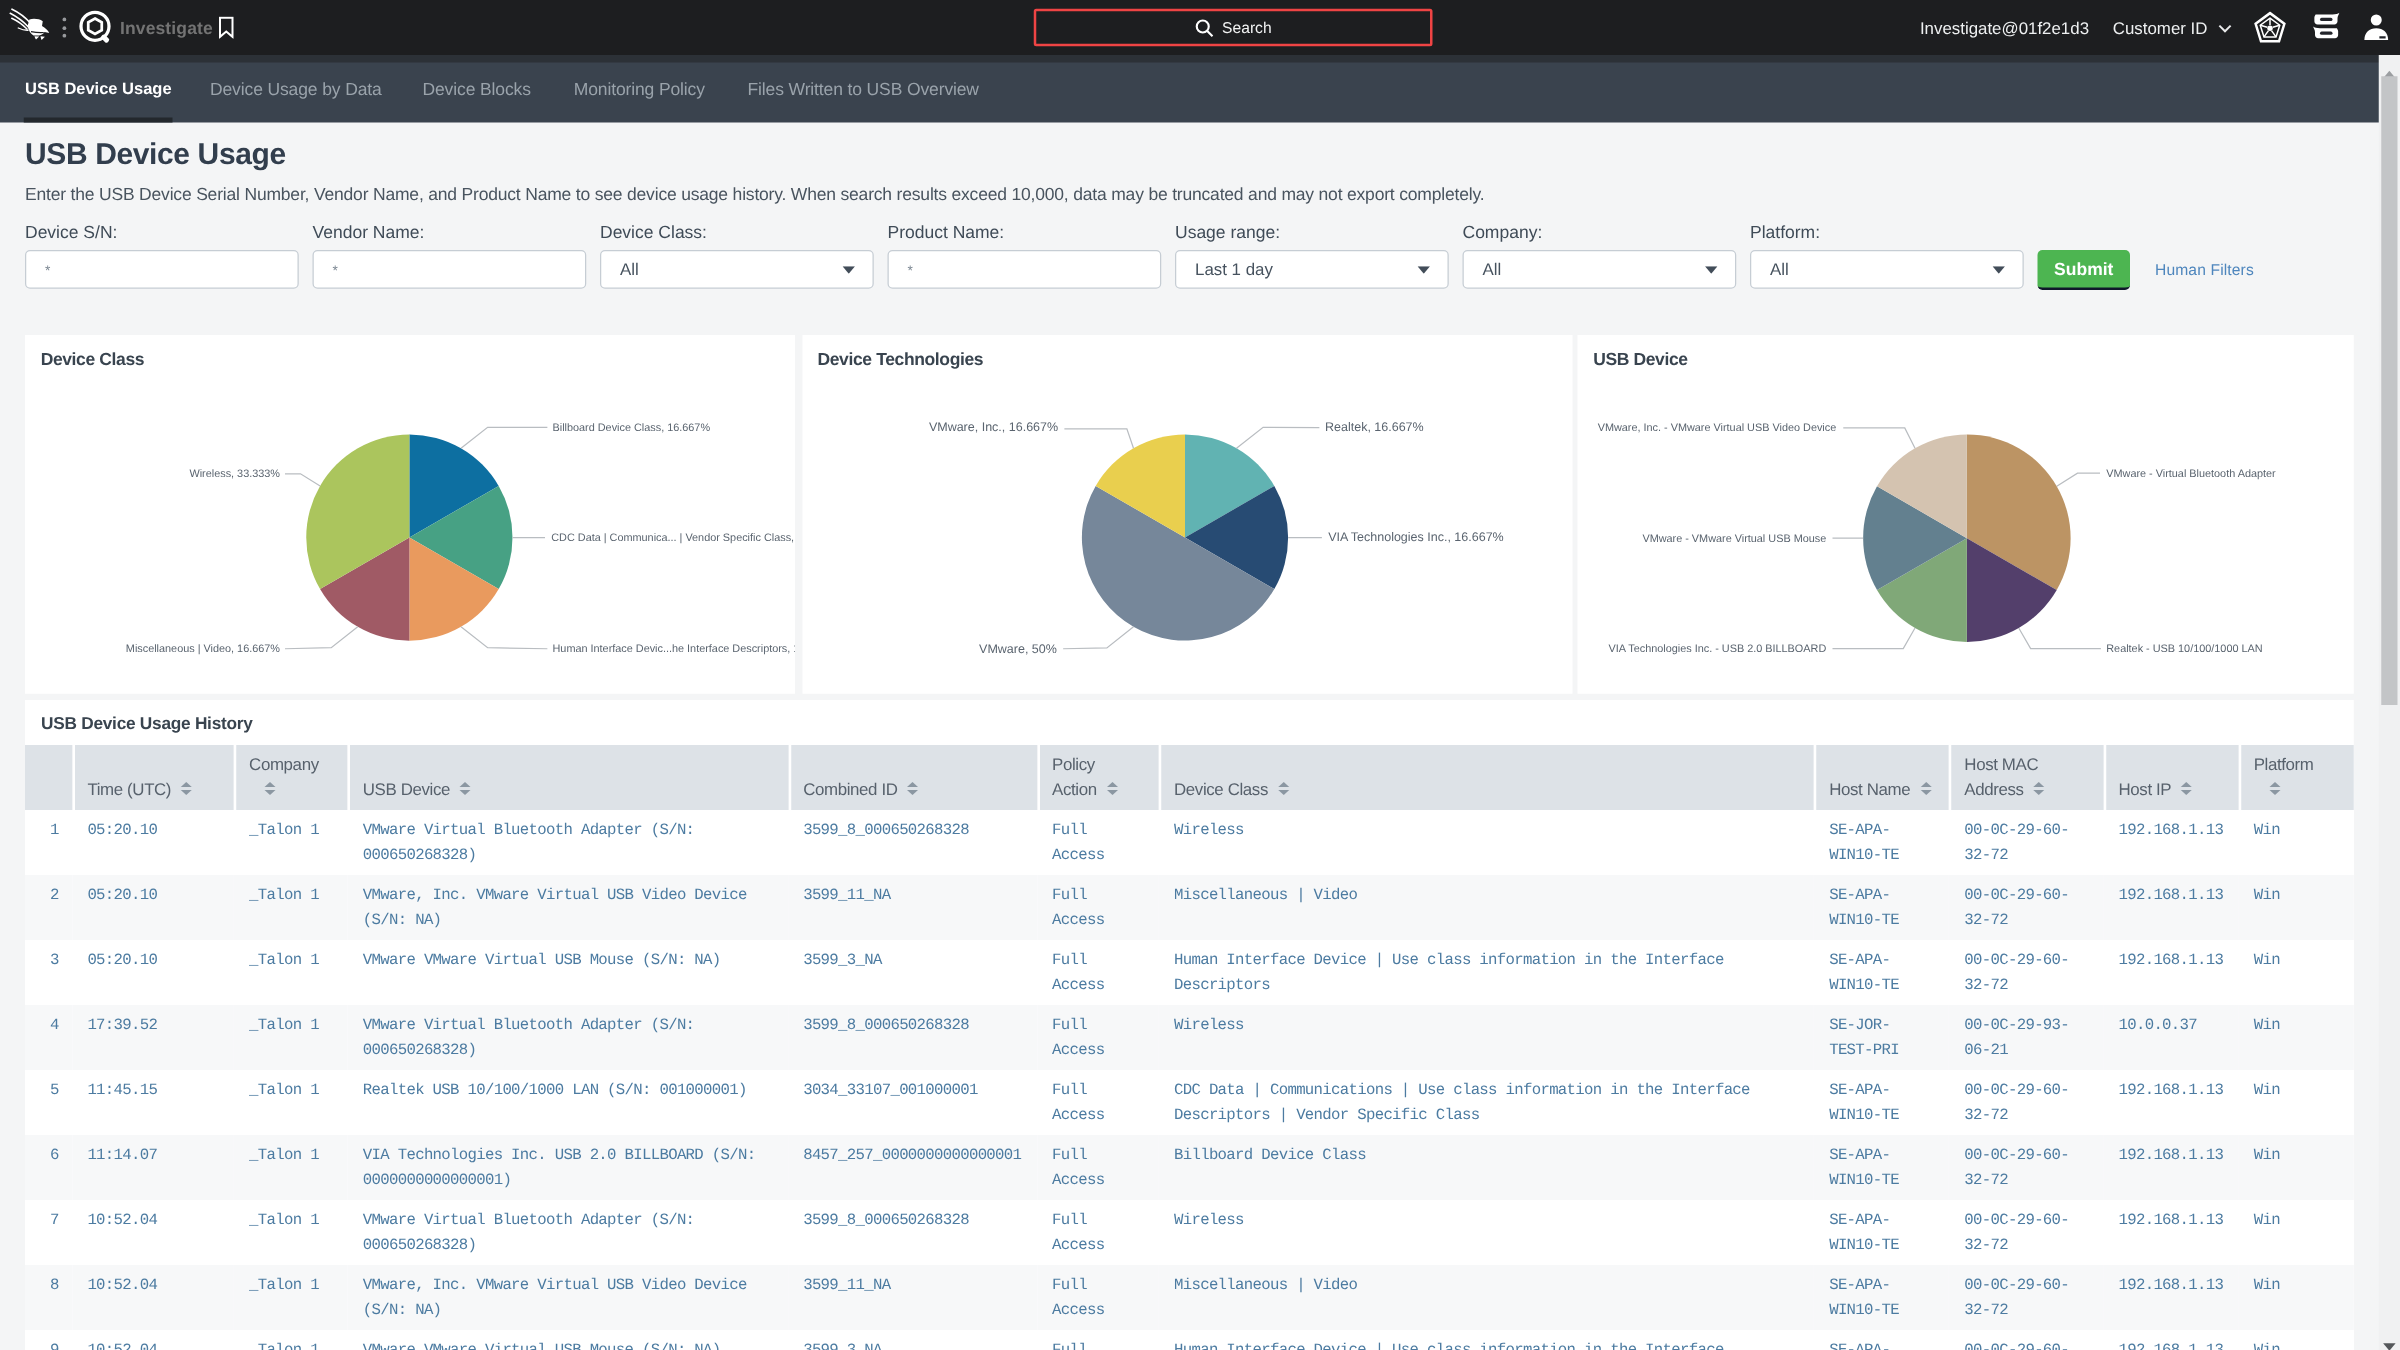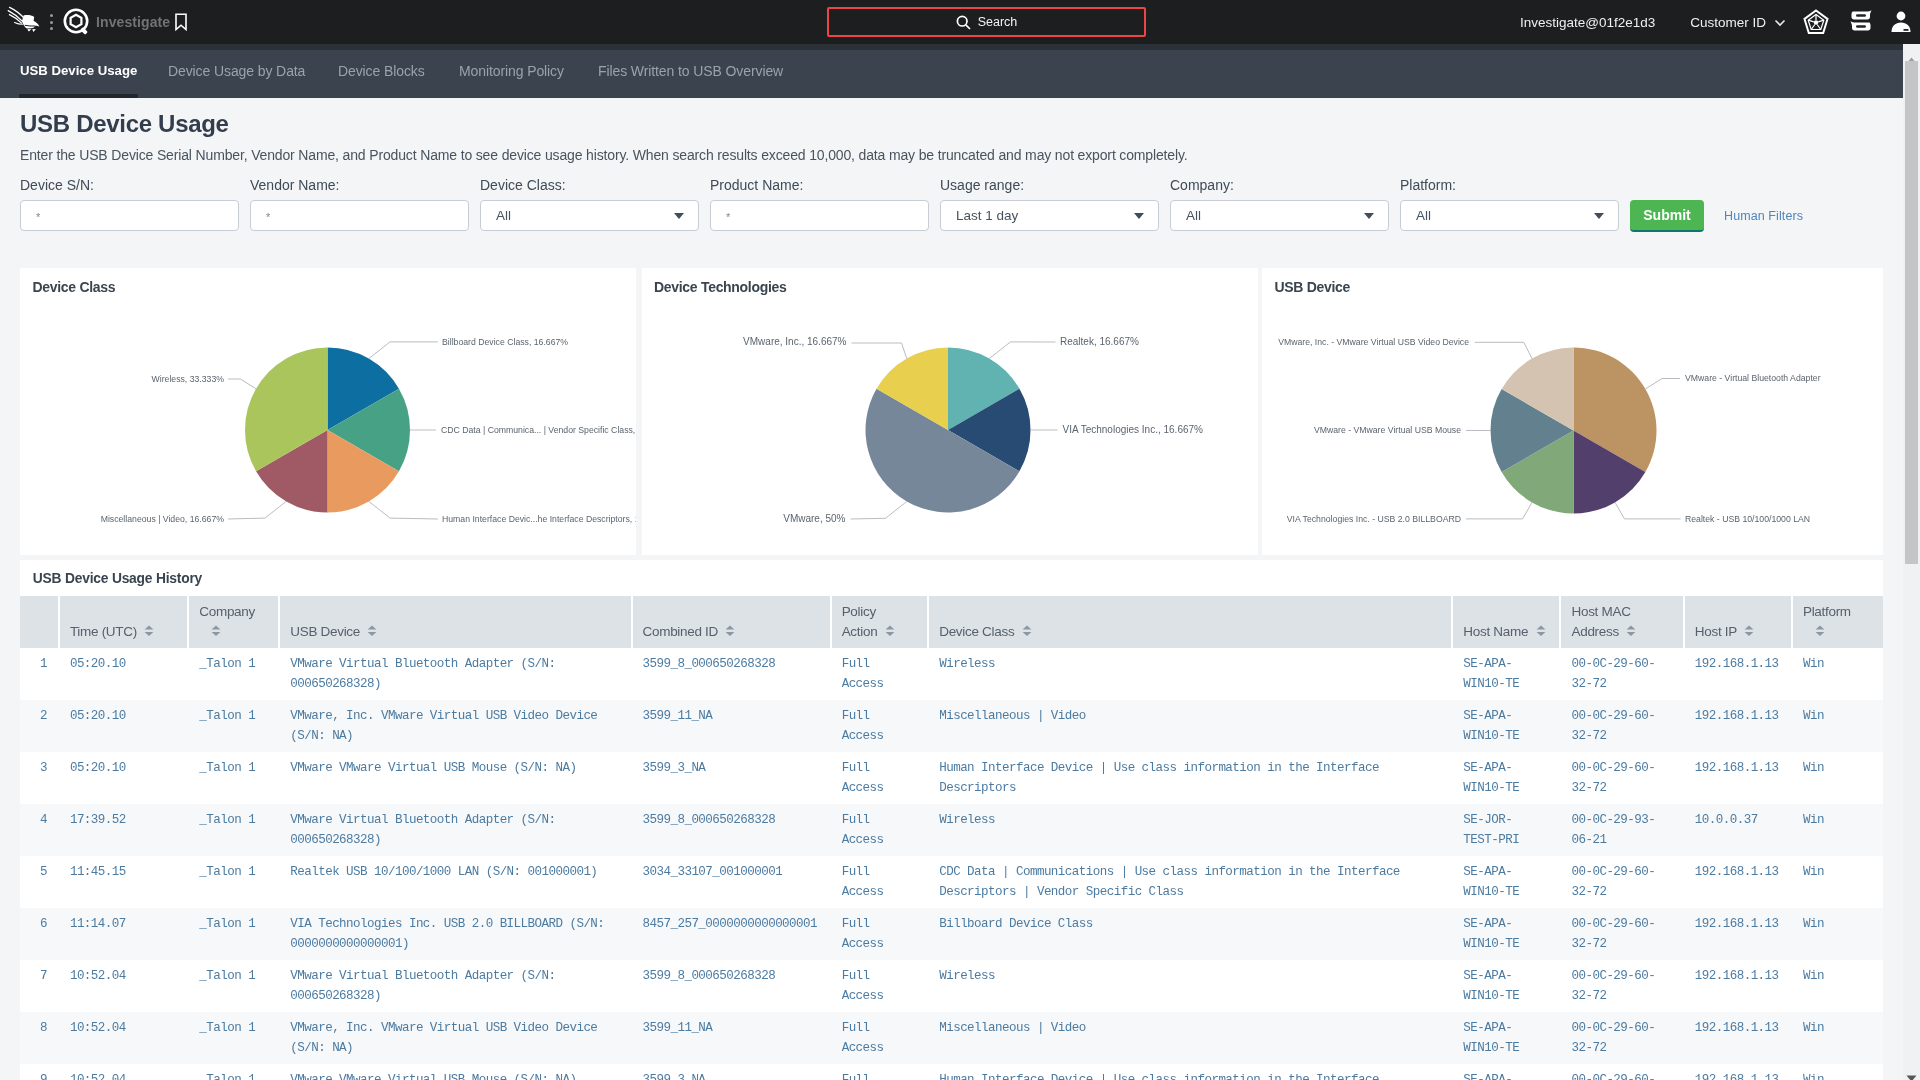--- a/index.html
+++ b/index.html
@@ -11,39 +11,39 @@
 .dots div { width:3px; height:3px; border-radius:50%; background:#97999c; margin-bottom:3.5px; }
 .invicon { position:absolute; left:63px; top:8px; }
 .invtext { position:absolute; left:96px; top:14px; font-size:14px; font-weight:600;
   color:#737373; letter-spacing:0.1px; }
 .bkm { position:absolute; left:174px; top:13px; }
 .search { position:absolute; left:800px; top:7px; width:319px; height:30px;
   border:2px solid #ef4444; border-radius:2px; display:flex; align-items:center;
   justify-content:center; color:#f2f3f3; font-size:12.5px;margin-left:27px; }
 .topright { position:absolute; right:0; top:0; height:44px; display:flex;
   align-items:center; color:#eef0f1; font-size:13.5px; padding-right:7px; }
-.topright .sp { margin-right:35px; }
+.topright .sp { margin-right:19px; }
 .ric { margin-left:17px; }
 .navbar { position:absolute; left:0; top:44px; width:1920px; height:54px;
   background:#3a434e; border-top:6px solid #2c3137; }
 .tab { position:absolute; top:13px; font-size:14px; color:#9aa3ab; letter-spacing:-0.1px; }
 .tab.active { color:#fff; font-weight:bold; font-size:13.2px; letter-spacing:0; }
 .underline { position:absolute; left:19px; top:44px; width:119px; height:4px;
   background:#23282d; }
 h1 { position:absolute; left:20px; top:110px; font-size:24px; font-weight:bold;
   color:#323e4d; letter-spacing:-0.3px; }
 .desc { position:absolute; left:20px; top:147px; font-size:14px; color:#49545f; letter-spacing:-0.15px; }
 .flabel { position:absolute; top:177px; font-size:14px; color:#3f4b57; }
 .fbox { position:absolute; top:200px; width:219px; height:31px; background:#fff;
   border:1px solid #c6cdd4; border-radius:4px; font-size:13.5px; color:#46525e;
   display:flex; align-items:center; padding-left:15px; }
 .fbox .ph { font-size:11px; color:#7d8893; margin-top:2px; }
 .caret { position:absolute; right:14px; top:12px; }
 .submit { position:absolute; left:1630px; top:200px; width:74px; height:32px;
-  background:#4db551; border-bottom:2px solid #0f766e; border-radius:4px; color:#fff;
+  background:#4db551; border-bottom:2px solid #0f172a; border-radius:4px; color:#fff;
   font-size:14px; font-weight:bold; display:flex; align-items:center;
   justify-content:center; }
 .hidef { position:absolute; left:1724px; top:209px; font-size:12.5px; color:#4e86bd;
   letter-spacing:0.1px; }
 .card { position:absolute; top:268px; height:287px; background:#fff; }
 .card .ct { position:absolute; left:12.5px; top:11px; font-size:14px;
   font-weight:bold; color:#39444f; letter-spacing:-0.3px; }
 .card svg { position:absolute; left:0; top:0; }
 .tablecard { position:absolute; left:20px; top:560px; width:1863px; height:520px;
   background:#fff; }

